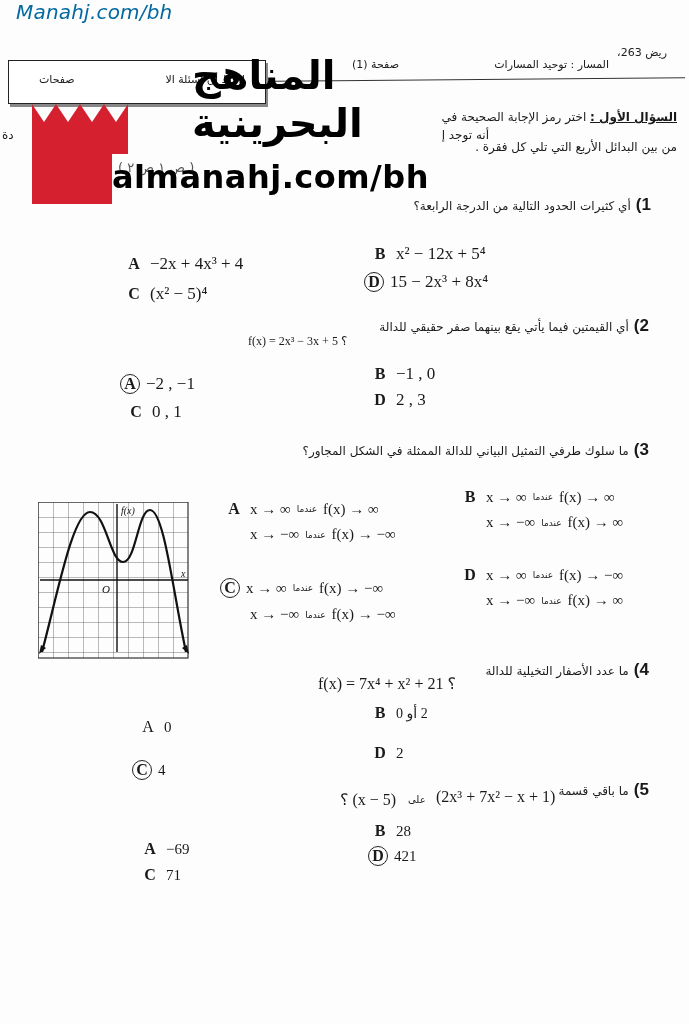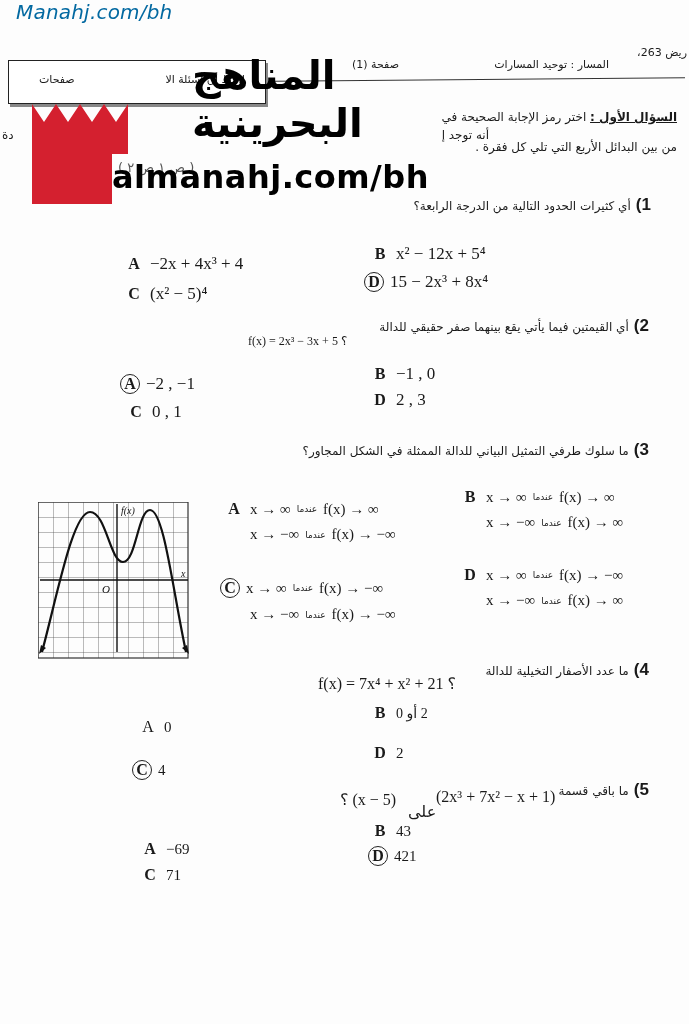--- a/index.html
+++ b/index.html
@@ -19,21 +19,21 @@
   .opt { display:flex; align-items:center; gap:6px; white-space:nowrap; }
   .small-ar { font-family:"DejaVu Sans", sans-serif; font-size:9px; direction:rtl; }
   .wm-red { color:#000000; }
   .graph { left:38px; top:502px; width:152px; height:158px; }
 </style>
 </head>
 <body>
 
 <div class="abs site-url">Manahj.com/bh</div>
 
-<div class="abs ar" style="right:2px;top:46px;font-size:11px;text-align:center;">ريض 263،</div>
+<div class="abs ar" style="right:22px;top:46px;font-size:11px;text-align:center;">ريض 263،</div>
 <div class="abs ar" style="right:80px;top:46px;font-size:11px;margin-top:12px;">المسار : توحيد المسارات</div>
 <div class="abs ar" style="right:290px;top:58px;font-size:11px;">صفحة (1)</div>
 <div class="abs header-line"></div>
 
 <div class="abs notice-box">
   <span class="ar" style="right:20px;">لاحظ أنّ أسئلة الا</span>
   <span class="ar" style="left:30px;">صفحات</span>
 </div>
 
 <div class="abs ar" style="right:12px;top:110px;font-size:12px;">
@@ -188,25 +188,25 @@
 <div class="abs opt" style="left:370px;top:744px;">
   <span class="opt-letter">D</span>
   <span class="math" style="font-size:15px;">2</span>
 </div>
 
 <div class="abs ar" style="right:40px;top:780px;">
   <span class="q-num">5)</span>
   <span class="q-text">ما باقي قسمة</span>
 </div>
 <div class="abs math" style="left:436px;top:788px;font-size:16px;">(2x³ + 7x² − x + 1)</div>
-<div class="abs ar" style="left:408px;top:794px;font-size:16px;margin-top:8px;">على</div>
+<div class="abs ar" style="left:408px;top:794px;font-size:10px;">على</div>
 <div class="abs math ar" style="left:340px;top:790px;font-size:16px;">(x − 5) ؟</div>
 <div class="abs opt" style="left:370px;top:822px;">
   <span class="opt-letter">B</span>
-  <span class="math" style="font-size:15px;">43</span>
+  <span class="math" style="font-size:15px;">28</span>
 </div>
 <div class="abs opt" style="left:140px;top:840px;">
   <span class="opt-letter">A</span>
   <span class="math" style="font-size:15px;">−69</span>
 </div>
 <div class="abs opt" style="left:368px;top:846px;">
   <span class="opt-letter circled">D</span>
   <span class="math" style="font-size:15px;">421</span>
 </div>
 <div class="abs opt" style="left:140px;top:866px;">

